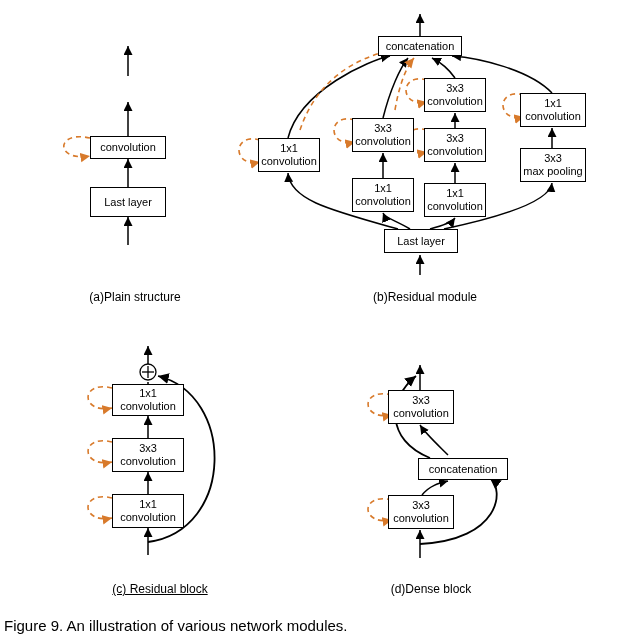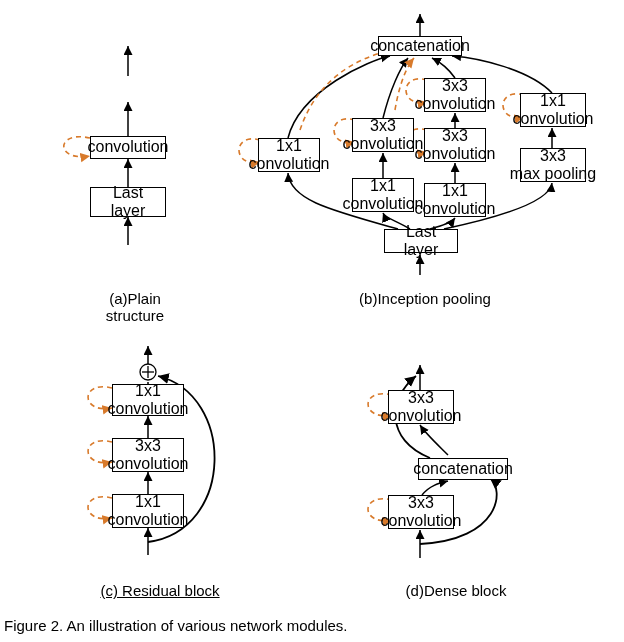--- a/index.html
+++ b/index.html
@@ -16,28 +16,28 @@
     background: #fff;
   }
   .box {
     position: absolute;
     border: 1px solid #000;
     background: #fff;
     display: flex;
     align-items: center;
     justify-content: center;
     text-align: center;
-    font-size: 16px;
+    font-size: 11px;
     line-height: 1.15;
     padding: 2px 4px;
     box-sizing: border-box;
   }
   .caption {
     position: absolute;
-    font-size: 15px;
+    font-size: 12px;
     text-align: center;
   }
   .caption-big {
     position: absolute;
     font-size: 15px;
     text-align: left;
   }
   svg.wires {
     position: absolute;
     left: 0; top: 0;
@@ -162,18 +162,18 @@
   <div class="box" style="left:112px; top:384px; width:72px; height:32px; white-space:pre;">1x1
 convolution</div>
 
   <div class="box" style="left:388px; top:495px; width:66px; height:34px; white-space:pre;">3x3
 convolution</div>
   <div class="box" style="left:418px; top:458px; width:90px; height:22px;">concatenation</div>
   <div class="box" style="left:388px; top:390px; width:66px; height:34px; white-space:pre;">3x3
 convolution</div>
 
   <div class="caption" style="left:80px;  top:290px; width:110px;">(a)Plain structure</div>
-  <div class="caption" style="left:355px; top:290px; width:140px;">(b)Inception pooling</div>
+  <div class="caption" style="left:355px; top:290px; width:140px;">(b)Residual module</div>
   <div class="caption" style="left:100px; top:582px; width:120px;text-decoration:underline;">(c) Residual block</div>
-  <div class="caption" style="left:401px; top:582px; width:110px;">(d)Dense block</div>
+  <div class="caption" style="left:376px; top:582px; width:110px;">(d)Dense block</div>
 
-  <div class="caption-big" style="left:4px; top:617px; width:616px;">Figure 2.    An illustration of various network modules.</div>
+  <div class="caption-big" style="left:4px; top:617px; width:616px;">Figure 9.    An illustration of various network modules.</div>
 </div>
 
 </body></html>

